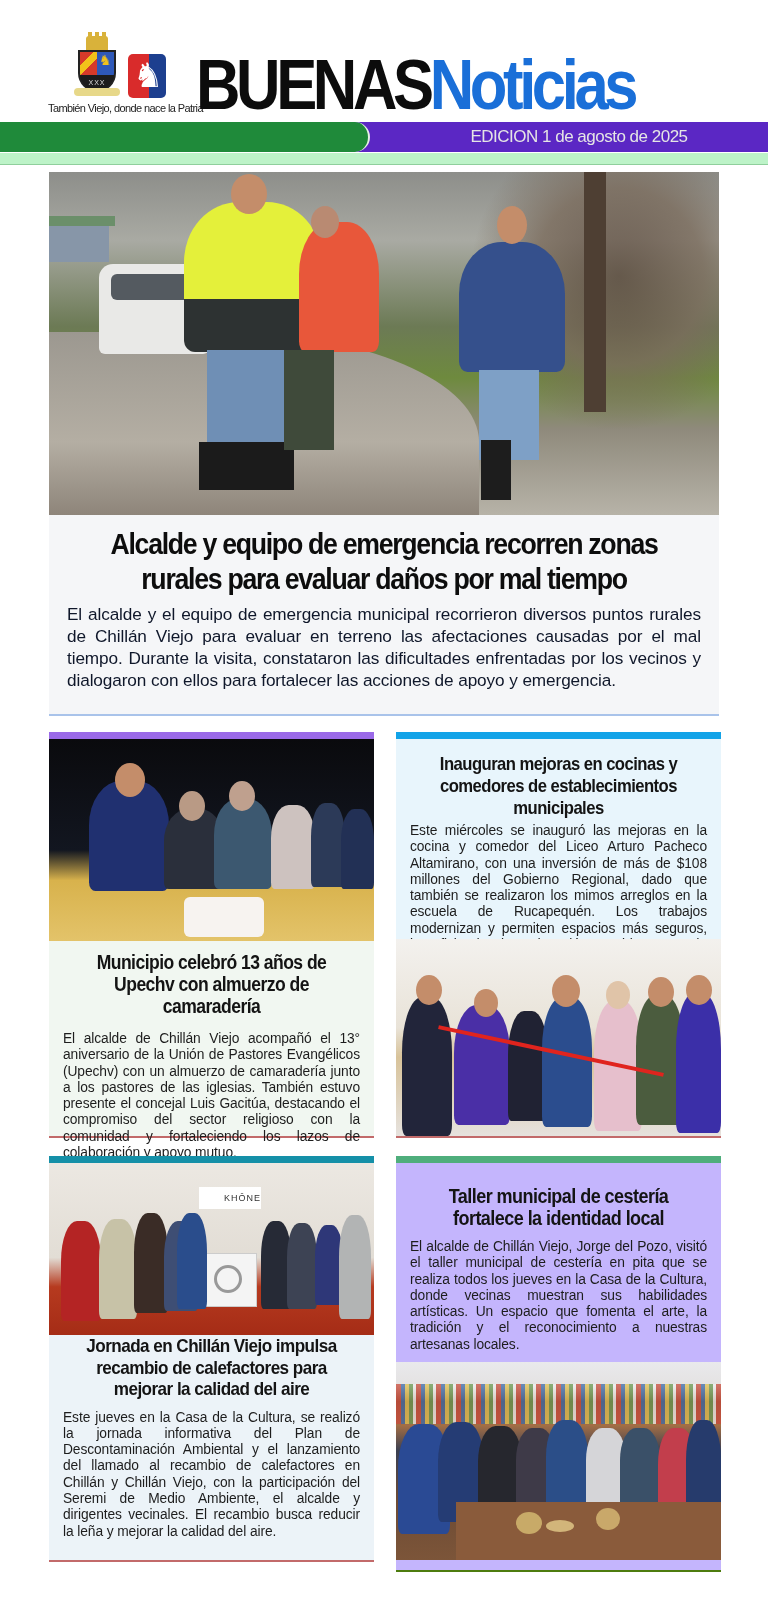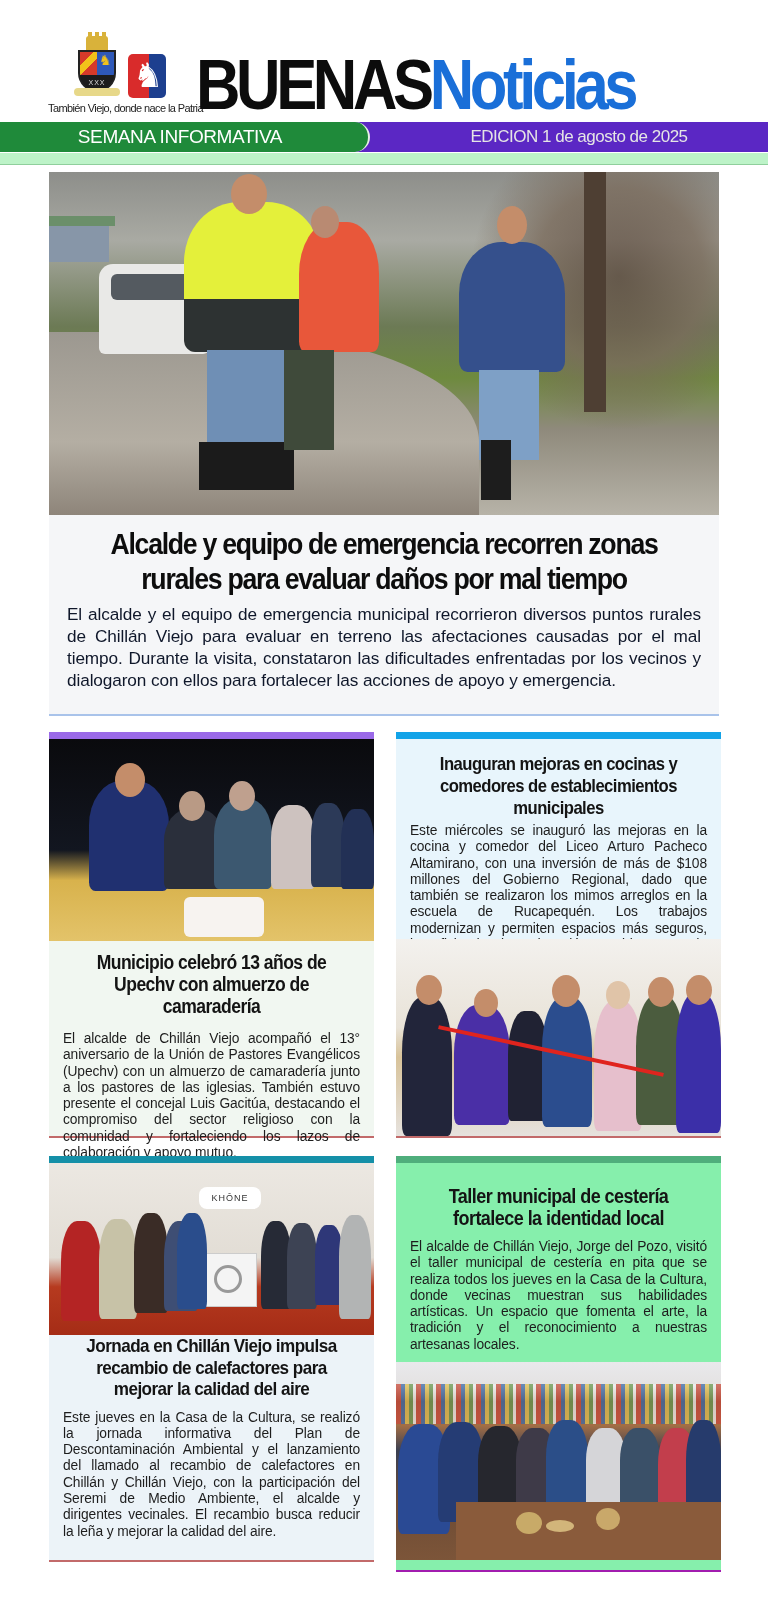--- a/index.html
+++ b/index.html
@@ -71,21 +71,20 @@
       <span>♞</span>
     </div>
     <div class="tagline">También Viejo, donde nace la Patria</div>
   </div>
 
   <div class="brand"><span class="b1">BUENAS</span><span class="b2">Noticias</span></div>
 </header>
 
 <div class="ribbonbar">
   <div class="green"></div>
-  <div class="left-label">SEMANA INFORMATIVA</div>
   <div class="right-label">EDICION 1 de agosto de 2025</div>
 </div>
 <div class="mintbar"></div>
 
 <article class="feature">
   <div class="photo" title="Alcalde en chaqueta reflectante amarilla junto a equipo de emergencia caminando por camino rural inundado, con camioneta blanca al fondo">
     <div class="scene" style="background:linear-gradient(180deg,#8d8e8a 0%,#a9aaa3 20%,#6c7a55 45%,#6e8a3e 60%,#8f8a7c 75%,#b7b3a8 100%);"></div>
 
     <div style="position:absolute;left:0;top:50px;width:60px;height:40px;background:#8796a8;"></div>
     <div style="position:absolute;left:0;top:44px;width:66px;height:10px;background:#6b8f6a;"></div>
@@ -160,40 +159,40 @@
     <div class="fig" style="left:280px;top:54px;width:45px;height:140px;background:#3b2fa8;"></div>
     <div class="head" style="left:290px;top:36px;width:26px;height:30px;"></div>
     <div style="position:absolute;left:40px;top:110px;width:230px;height:4px;background:#e0241e;transform:rotate(12deg);"></div>
   </div>
 </article>
 
 <article class="card" style="left:49px;top:1156px;height:406px;background:#ecf3f8;border-bottom:2px solid #c26a6a;">
   <div class="topbar" style="background:#1590a8;"></div>
   <div class="photo" style="width:325px;height:172px;" title="Grupo de vecinos y autoridades junto a un equipo de calefacción KHÔNE">
     <div class="scene" style="background:linear-gradient(180deg,#ece8e2 0%,#e2ddd5 55%,#b63a1f 72%,#a52c16 100%);"></div>
-    <div style="position:absolute;left:150px;top:24px;width:62px;height:22px;background:#fff;font-size:9px;line-height:22px;text-align:center;color:#333;letter-spacing:1px;border-radius:8px;">KHÔNE</div>
+    <div style="position:absolute;left:150px;top:24px;width:62px;height:22px;background:#fff;font-size:9px;line-height:22px;text-align:right;color:#333;letter-spacing:1px;">KHÔNE</div>
     <div style="position:absolute;left:150px;top:90px;width:58px;height:54px;background:#f4f4f4;border:1px solid #ccc;"></div>
     <div style="position:absolute;left:165px;top:102px;width:28px;height:28px;border-radius:50%;border:3px solid #999;"></div>
     <div class="fig" style="left:12px;top:58px;width:40px;height:100px;background:#b42424;"></div>
     <div class="fig" style="left:50px;top:56px;width:38px;height:100px;background:#c7c2a7;"></div>
     <div class="fig" style="left:85px;top:50px;width:34px;height:100px;background:#3a2c26;"></div>
     <div class="fig" style="left:115px;top:58px;width:34px;height:90px;background:#3e4e74;"></div>
     <div class="fig" style="left:128px;top:50px;width:30px;height:96px;background:#2a4d8c;"></div>
     <div class="fig" style="left:212px;top:58px;width:30px;height:88px;background:#262a36;"></div>
     <div class="fig" style="left:238px;top:60px;width:30px;height:86px;background:#3d4354;"></div>
     <div class="fig" style="left:266px;top:62px;width:28px;height:80px;background:#2e3778;"></div>
     <div class="fig" style="left:290px;top:52px;width:32px;height:104px;background:#b2b4b4;"></div>
   </div>
   <div class="textbox" style="padding-top:0;">
     <h2 style="font-size:19px;line-height:21.5px;">Jornada en Chillán Viejo impulsa recambio de calefactores para mejorar la calidad del aire</h2>
     <p style="margin-top:10px;">Este jueves en la Casa de la Cultura, se realizó la jornada informativa del Plan de Descontaminación Ambiental y el lanzamiento del llamado al recambio de calefactores en Chillán y Chillán Viejo, con la participación del Seremi de Medio Ambiente, el alcalde y dirigentes vecinales. El recambio busca reducir la leña y mejorar la calidad del aire.</p>
   </div>
 </article>
 
-<article class="card" style="left:396px;top:1156px;height:416px;background:#86efac;border-bottom:2px solid #a21caf;">
+<article class="card" style="left:396px;top:1156px;height:416px;background:#c4b5fd;border-bottom:2px solid #4d7c0f;">
   <div class="topbar" style="background:#4fae7c;"></div>
   <div class="textbox" style="padding-top:22px;height:199px;">
     <h2 style="font-size:20px;">Taller municipal de cestería fortalece la identidad local</h2>
     <p style="margin-top:10px;">El alcalde de Chillán Viejo, Jorge del Pozo, visitó el taller municipal de cestería en pita que se realiza todos los jueves en la Casa de la Cultura, donde vecinas muestran sus habilidades artísticas. Un espacio que fomenta el arte, la tradición y el reconocimiento a nuestras artesanas locales.</p>
   </div>
   <div class="photo" style="width:325px;height:198px;" title="Artesanas del taller de cestería en pita posando alrededor de una mesa con canastos">
     <div class="scene" style="background:linear-gradient(180deg,#e9e9ec 0%,#e4e2e2 12%,#7e4f32 20%,#a36e45 32%,#3a3f52 45%,#6e4b34 70%,#7c5539 100%);"></div>
     <div style="position:absolute;left:0;top:22px;width:325px;height:40px;background:repeating-linear-gradient(90deg,#c94b3b 0 5px,#3d6aa8 5px 9px,#e0c153 9px 13px,#6a9a52 13px 17px,#f0f0f0 17px 20px);opacity:.75;"></div>
     <div class="fig" style="left:2px;top:62px;width:52px;height:110px;background:#2a4a94;"></div>
     <div class="fig" style="left:42px;top:60px;width:46px;height:100px;background:#253c74;"></div>

